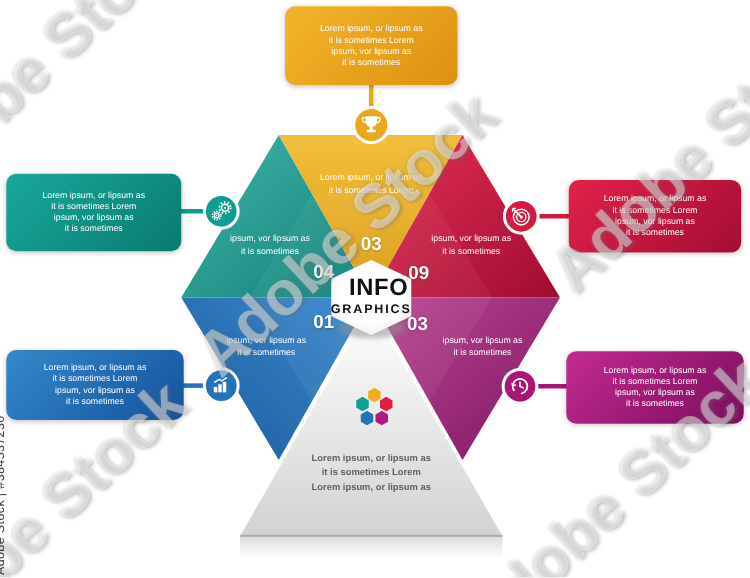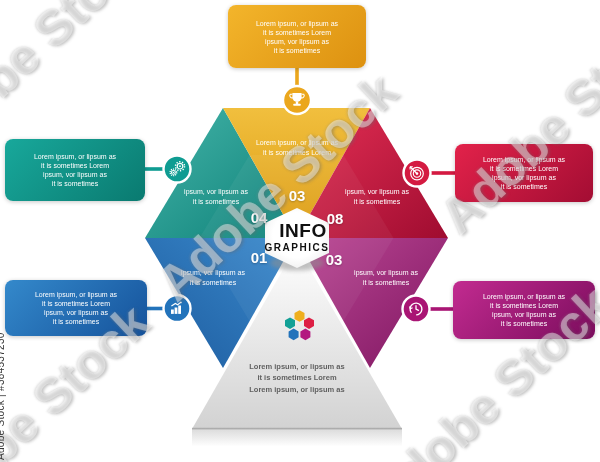--- a/index.html
+++ b/index.html
@@ -224,21 +224,21 @@
     <span>ipsum, vor lipsum as</span>
     <span>it is sometimes</span>
   </div>
   <div class="sector-label" style="left:316px;top:268px;width:140px;">
     <span>ipsum, vor lipsum as</span>
     <span>it is sometimes</span>
   </div>
 
   <div class="num" style="left:277px;top:188px;">03</div>
   <div class="num" style="left:239px;top:210px;">04</div>
-  <div class="num" style="left:315px;top:211px;">08</div>
+  <div class="num" style="left:315px;top:211px;">09</div>
   <div class="num" style="left:239px;top:250px;">01</div>
   <div class="num" style="left:314px;top:252px;">03</div>
 
   <div class="info-line1">INFO</div>
   <div class="info-line2">GRAPHICS</div>
 
   <div class="pyr-text">
     <span>Lorem ipsum, or lipsum as</span>
     <span>it is sometimes Lorem</span>
     <span>Lorem ipsum, or lipsum as</span>

